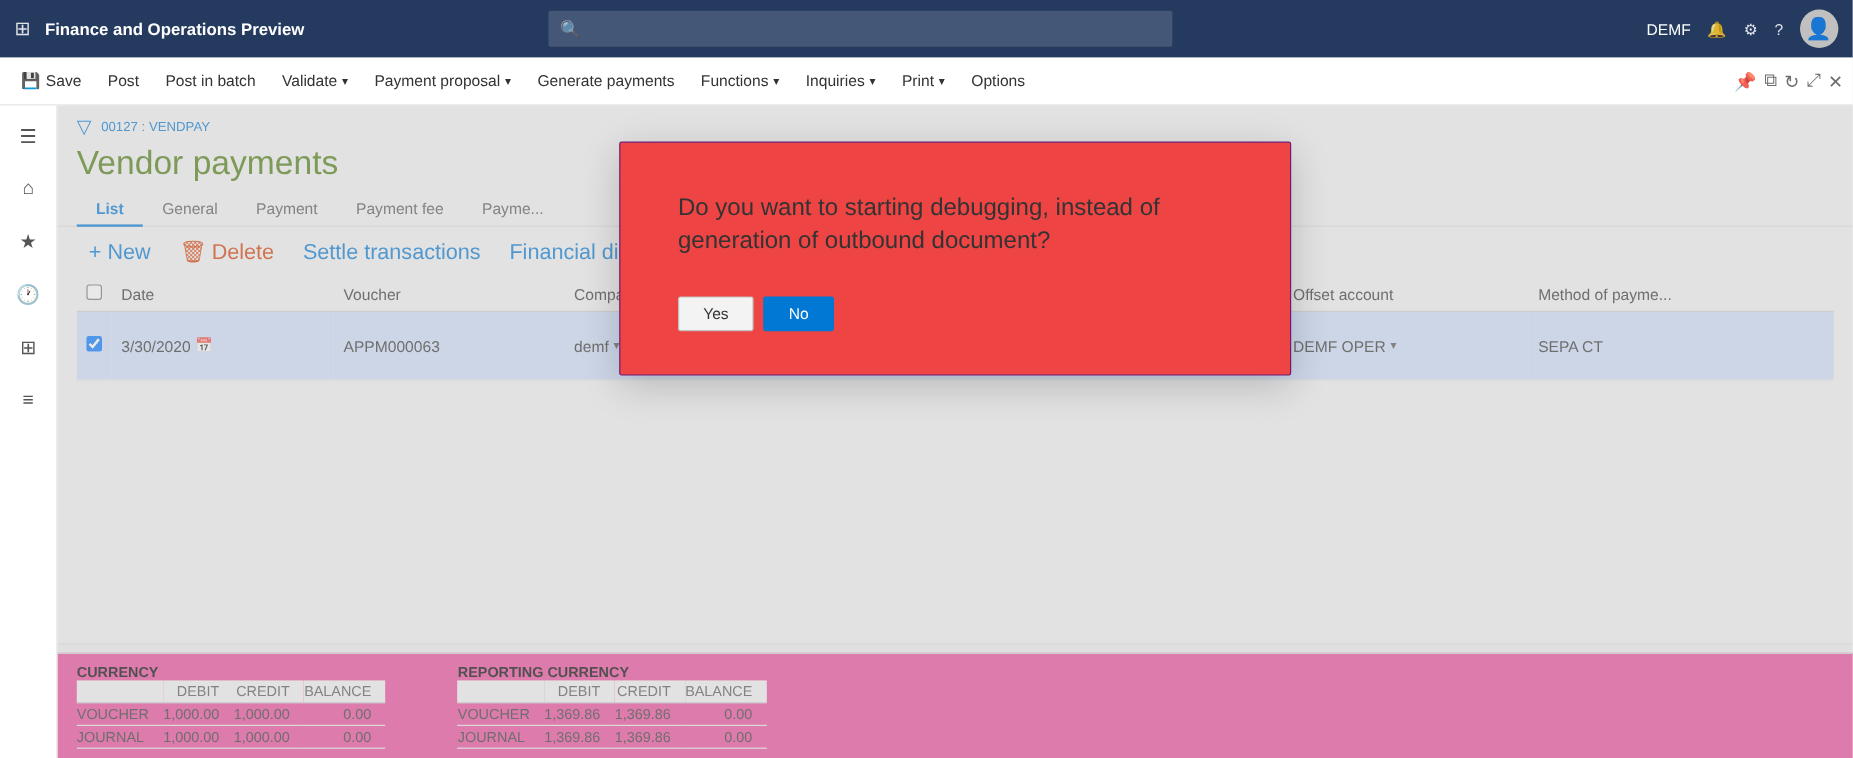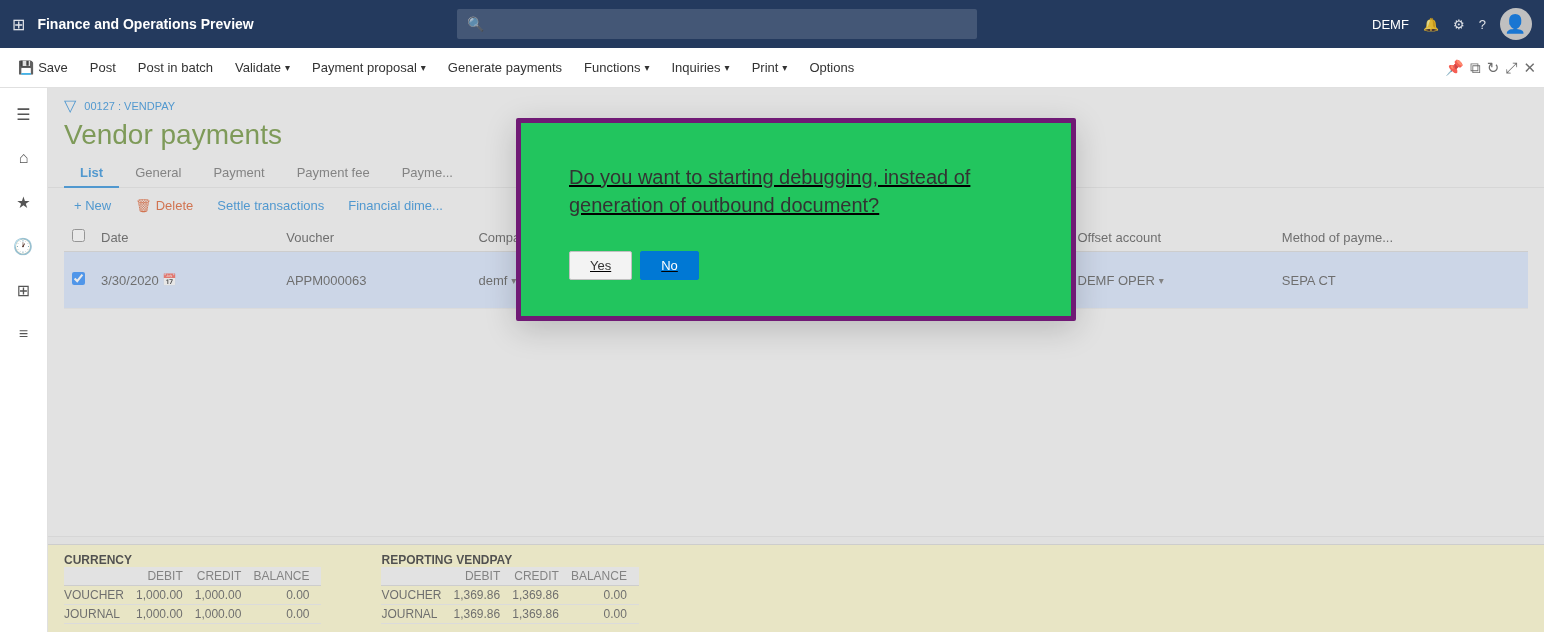--- a/index.html
+++ b/index.html
@@ -142,21 +142,21 @@
     
     .toolbar {
       display: flex;
       align-items: center;
       padding: 6px 16px;
       gap: 4px;
     }
     .toolbar-btn {
       display: flex; align-items: center; gap: 4px;
       padding: 4px 10px;
-      font-size: 13px; cursor: pointer;
+      font-size: 18px; cursor: pointer;
       border: none; background: transparent; color: #0078d4;
       border-radius: 2px;
     }
     .toolbar-btn.danger { color: #d83b01; }
 
     
     .table-wrap {
       flex: 1;
       overflow-x: auto;
       overflow-y: auto;
@@ -185,21 +185,21 @@
     tbody tr.selected td { background: #cfe0fc; }
     .col-check { width: 28px; }
     .dropdown-cell {
       display: flex; align-items: center; gap: 4px;
     }
     .dropdown-caret { font-size: 10px; color: #555; }
 
     
     .bottom-summary {
       border-top: 1px solid #d0d0d0;
-      background: #fef9c3;
+      background: #ec4899;
       padding: 8px 16px;
       font-size: 12px;
     }
     .summary-sections {
       display: flex;
       gap: 60px;
     }
     .summary-table { border-collapse: collapse; }
     .summary-table th, .summary-table td {
       padding: 2px 12px 2px 0;
@@ -222,28 +222,27 @@
       position: absolute;
       top: 0; left: 0; right: 0; bottom: 0;
       background: rgba(200,200,200,0.4);
       display: flex;
       align-items: flex-start;
       justify-content: center;
       padding-top: 30px;
       z-index: 100;
     }
     .modal {
-      background: #22c55e;
-      border: 5px solid #701a75;
+      background: #ef4444;
+      border: 1px solid #701a75;
       box-shadow: 0 8px 32px rgba(0,0,0,0.18);
       border-radius: 2px;
       padding: 40px 48px 36px;
       width: 560px;
       max-width: 90%;
-      text-decoration: underline;
     }
     .modal-message {
       font-size: 20px;
       font-weight: 400;
       color: #333;
       line-height: 1.4;
       margin-bottom: 32px;
     }
     .modal-buttons {
       display: flex;
@@ -455,21 +454,21 @@
               <tr>
                 <td class="label-col">JOURNAL</td>
                 <td>1,000.00</td>
                 <td>1,000.00</td>
                 <td>0.00</td>
               </tr>
             </tbody>
           </table>
         </div>
         <div>
-          <h4>REPORTING VENDPAY</h4>
+          <h4>REPORTING CURRENCY</h4>
           <table class="summary-table">
             <thead>
               <tr>
                 <th></th>
                 <th>DEBIT</th>
                 <th>CREDIT</th>
                 <th>BALANCE</th>
               </tr>
             </thead>
             <tbody>

